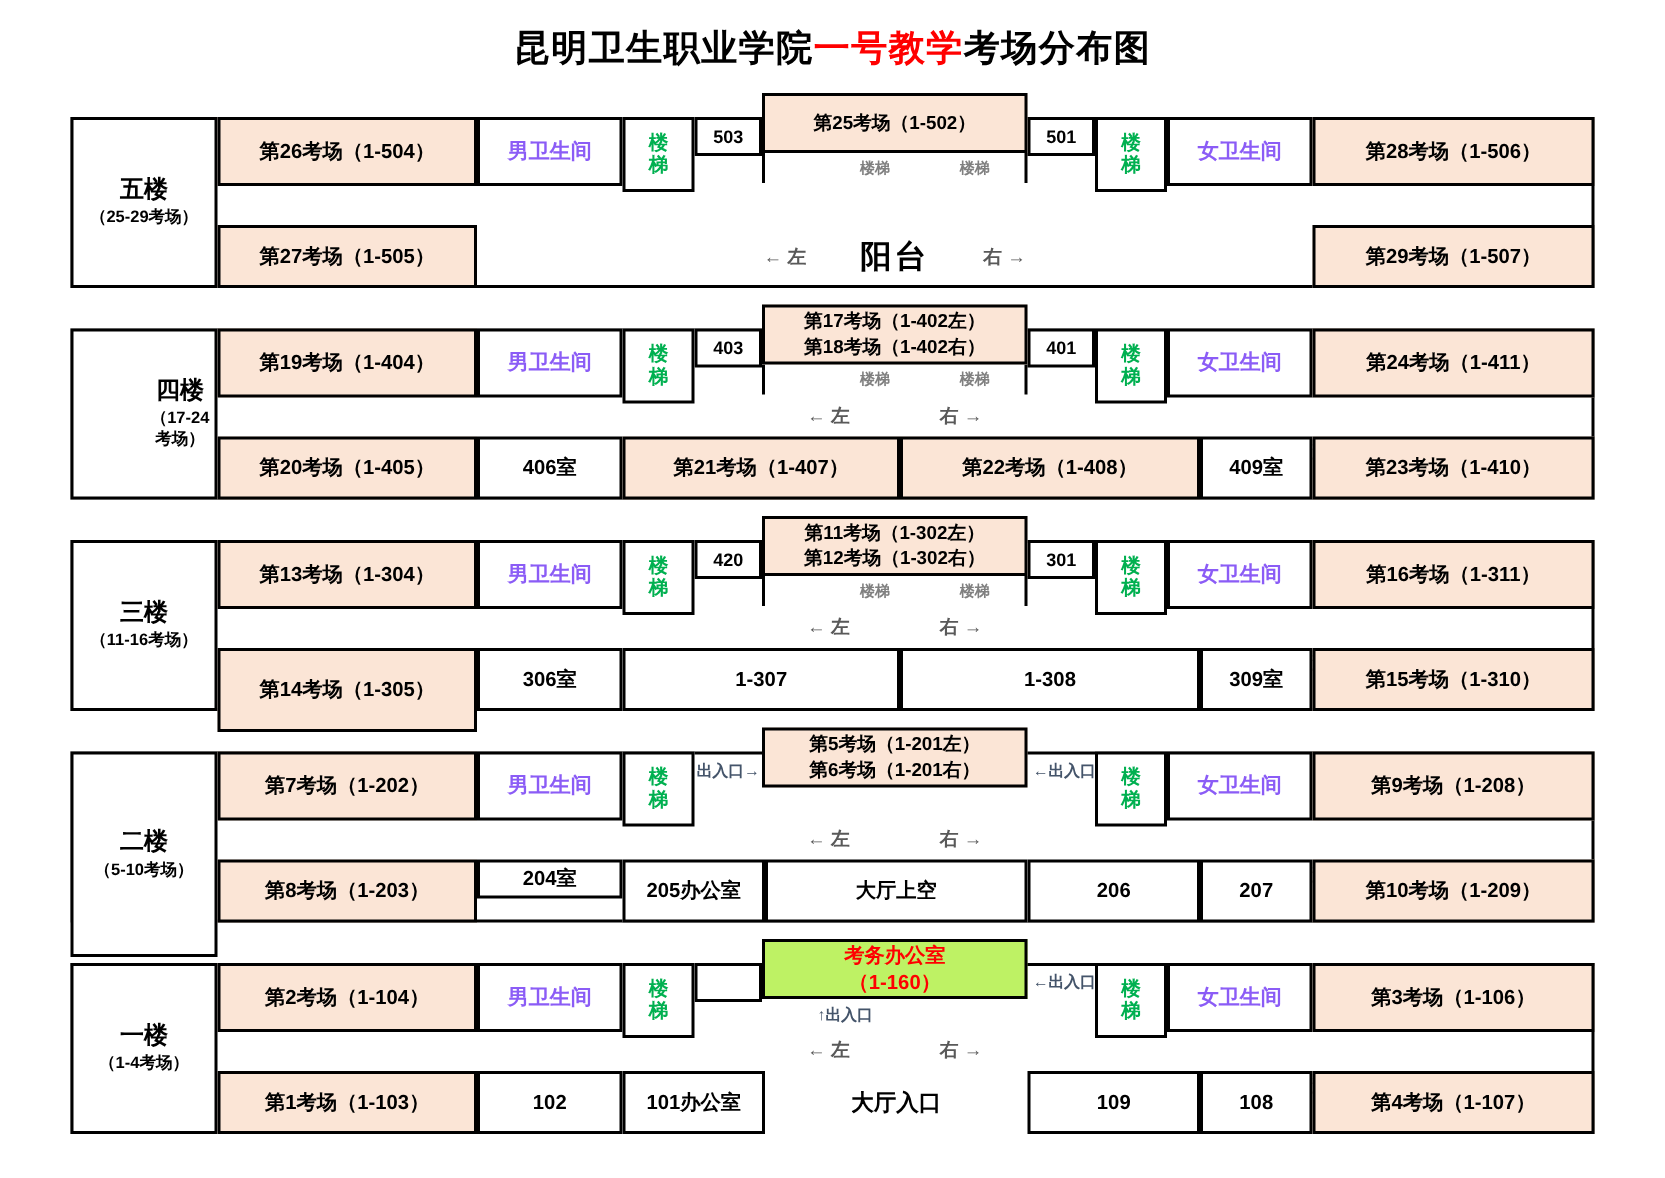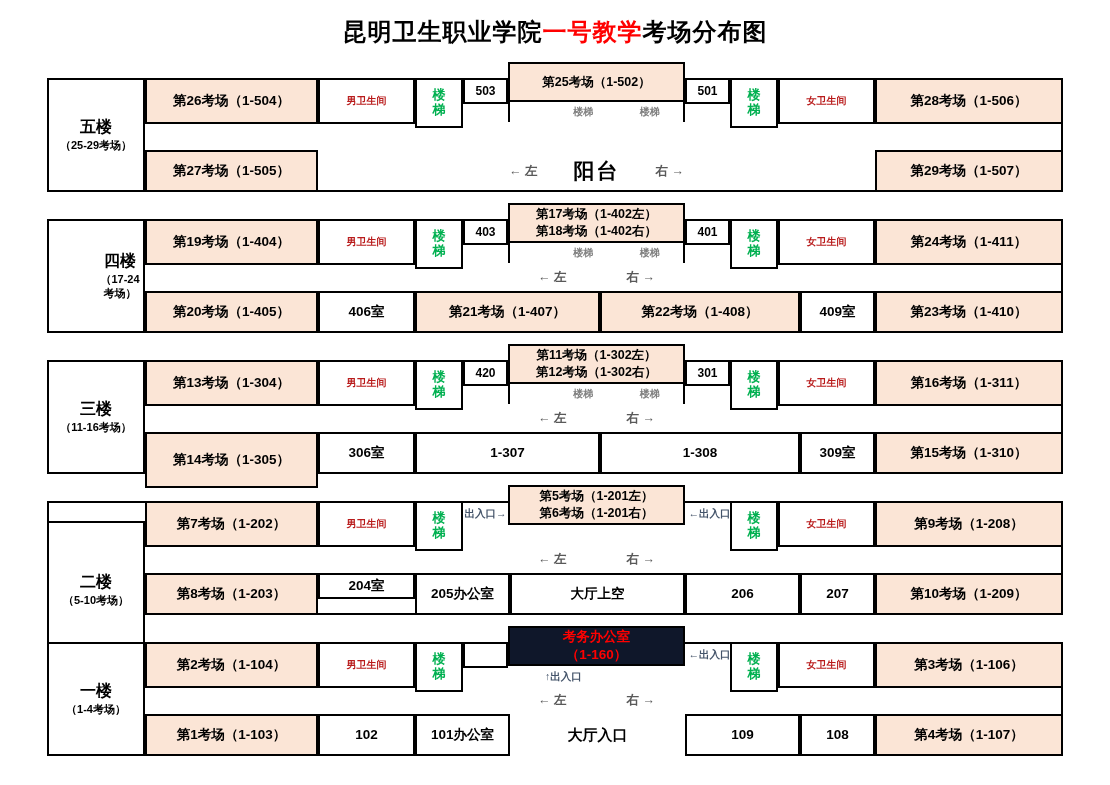--- a/index.html
+++ b/index.html
@@ -5,28 +5,28 @@
   html,body{margin:0;padding:0;background:#fff;}
   .page{position:relative;width:1110px;height:785px;background:#fff;overflow:hidden;
         font-family:"Liberation Sans","DejaVu Sans",sans-serif;font-weight:700;color:#000;}
   .title{position:absolute;top:16px;left:0;width:100%;text-align:center;
          font-size:24px;letter-spacing:1px;}
   .title .hl{color:#ff0000;}
   .floor{position:absolute;left:47px;width:1016px;height:130px;}
   .box{position:absolute;box-sizing:border-box;border:2px solid #000;background:#fff;
        display:flex;align-items:center;justify-content:center;text-align:center;line-height:1.25;}
   .peach{background:#fbe5d6;}
-  .grayfill{background:#0f172a;}
+  .grayfill{background:#bef264;}
   .outer{background:transparent;}
   .nobottom{border-bottom:none;}
   .flabel{flex-direction:column;}
   .flabel .main{font-size:16px;}
   .flabel .sub{font-size:11px;margin-top:2px;}
   .room{font-size:13.5px;}
-  .wc{color:#b91c1c;font-size:10px;}
+  .wc{color:#8b5cf6;font-size:14px;}
   .stair{color:#00b050;font-size:13px;line-height:1.15;white-space:pre-line;}
   .smallbox{font-size:12px;}
   .centerbox{font-size:12.5px;line-height:1.35;flex-direction:column;z-index:3;}
   .centerbox.red{color:#ff0000;font-size:13.5px;}
   .strip{position:absolute;box-sizing:border-box;border-left:2px solid #000;border-right:2px solid #000;
          display:flex;align-items:center;justify-content:space-around;padding-left:40px;}
   .striplab{color:#808080;font-size:10px;}
   .corridor{position:absolute;display:flex;align-items:center;justify-content:center;font-size:12.5px;margin-top:24px;}
   .arrowwrap{position:absolute;display:flex;align-items:center;justify-content:space-around;}
   .arrow{color:#595959;font-size:12.5px;}
@@ -143,21 +143,21 @@
         </div>
         <div class="box room peach" style="left: 98px; top: 88px; width: 173px; height: 56px;">第14考场（1-305）</div>
         <div class="box room " style="left: 271px; top: 88px; width: 97px; height: 42px;">306室</div>
         <div class="box room " style="left: 368px; top: 88px; width: 185px; height: 42px;">1-307</div>
         <div class="box room " style="left: 553px; top: 88px; width: 200px; height: 42px;">1-308</div>
         <div class="box room " style="left: 753px; top: 88px; width: 75px; height: 42px;">309室</div>
         <div class="box room peach" style="left: 828px; top: 88px; width: 188px; height: 42px;">第15考场（1-310）</div>
       </div>
       <div class="floor" style="top: 485px;">
         <div class="box outer" style="left: 0px; top: 16px; width: 1016px; height: 114px;"></div>
-        <div class="box flabel" style="left: 0px; top: 16px; width: 98px; height: 137px; margin-top: 20px;">
+        <div class="box flabel" style="left: 0px; top: 16px; width: 98px; height: 137px;">
           <div class="main">二楼</div>
           <div class="sub">（5-10考场）</div>
         </div>
         <div class="box peach room" style="left: 98px; top: 16px; width: 173px; height: 46px;">第7考场（1-202）</div>
         <div class="box wc" style="left: 271px; top: 16px; width: 97px; height: 46px;">男卫生间</div>
         <div class="box stair" style="left: 368px; top: 16px; width: 48px; height: 50px;">楼
 梯</div>
         <div class="exit" style="left: 406px; top: 22px; width: 65px; height: 14px; text-align: center;">出入口→</div>
         <div class="box centerbox peach" style="left: 461px; top: 0px; width: 177px; height: 40px;">
           <div class="cline">第5考场（1-201左）</div>

